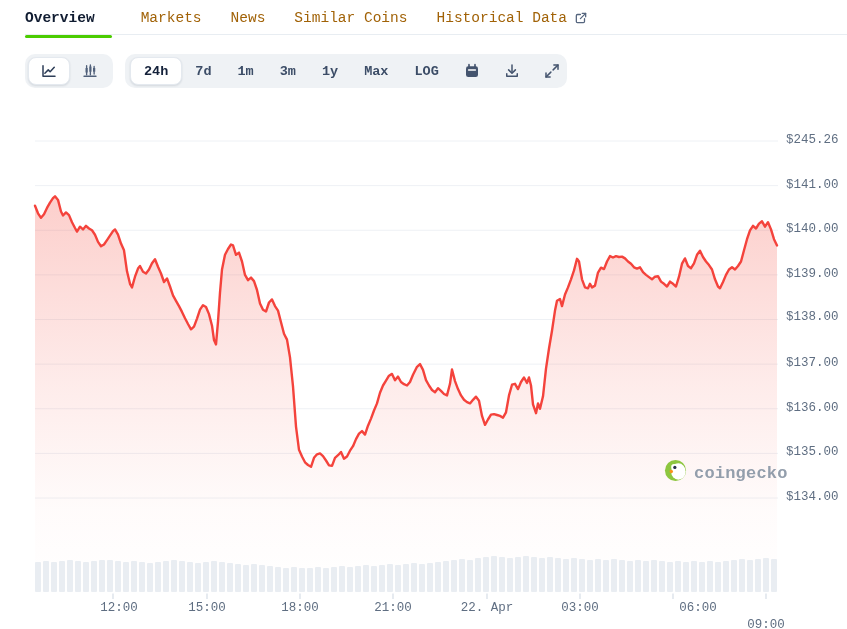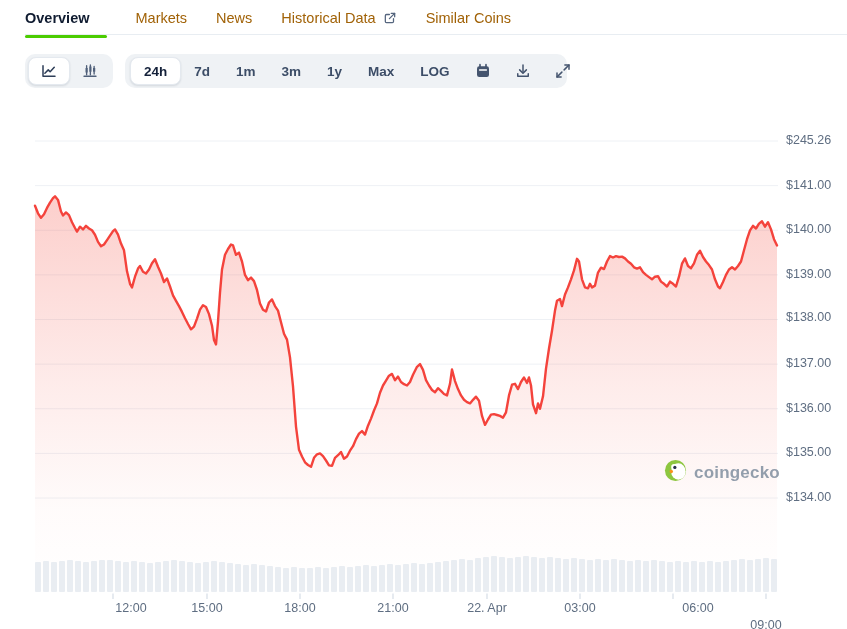--- a/index.html
+++ b/index.html
@@ -1,17 +1,17 @@
 <!DOCTYPE html>
 <html><head>
 <meta charset="utf-8">
 <style>
   html,body { margin:0; padding:0; background:#fff; }
   .page { position:relative; width:847px; height:629px; background:#fff; overflow:hidden;
-          font-family:Liberation Sans, sans-serif; }
+          font-family:Liberation Mono, monospace; }
 
   
   .tabbar { position:absolute; top:0; left:0; width:847px; height:35px; }
   .tabbar-rule { position:absolute; left:25px; right:0; bottom:0; height:1px; background:#e8edf2; }
   .tabs { position:absolute; left:25px; top:0; display:flex; gap:29px; }
   .tab { position:relative; padding:10px 0 12px; font-size:14.5px; font-weight:500;
          color:#a16207; cursor:pointer; display:flex; align-items:center; gap:7px; white-space:nowrap; }
   .tab.active { color:#101c31; font-weight:700; padding-right:17px; }
   .tab.active::after { content:""; position:absolute; left:0; right:0; bottom:0; height:3px;
                        background:#4bcc00; border-radius:2px; }
@@ -51,31 +51,31 @@
       <div class="tab active">
         <span>Overview</span>
       </div>
       <div class="tab">
         <span>Markets</span>
       </div>
       <div class="tab">
         <span>News</span>
       </div>
       <div class="tab">
+        <span>Similar Coins</span>
+      </div>
+      <div class="tab">
         <span>Historical Data</span>
         <span>
           <svg width="14" height="14" viewBox="0 0 24 24" fill="none" stroke="#55657e" stroke-width="2.2" stroke-linecap="round" stroke-linejoin="round">
             <path d="M18 13v5a2 2 0 0 1-2 2H6a2 2 0 0 1-2-2V8a2 2 0 0 1 2-2h5"></path>
             <path d="M14 4h6v6"></path>
               <path d="M20 4l-9 9"></path>
           </svg>
         </span>
-      </div>
-      <div class="tab">
-        <span>Similar Coins</span>
       </div>
     </div>
   </div>
 
   <div class="toolbar">
 
     <div class="seg">
       <div class="seg-item seg-icon active">
         <svg width="18" height="18" viewBox="0 0 24 24" fill="none" stroke="#2e3e58" stroke-width="2" stroke-linecap="round" stroke-linejoin="round">
           <path d="M4 5v14h16"></path>
@@ -262,21 +262,21 @@
       <div class="y-label" style="top: 177.625px;">$141.00</div>
       <div class="y-label" style="top: 222.25px;">$140.00</div>
       <div class="y-label" style="top: 266.875px;">$139.00</div>
       <div class="y-label" style="top: 310px;">$138.00</div>
       <div class="y-label" style="top: 356.125px;">$137.00</div>
       <div class="y-label" style="top: 400.75px;">$136.00</div>
       <div class="y-label" style="top: 445.375px;">$135.00</div>
       <div class="y-label" style="top: 490px;">$134.00</div>
     </div>
   <div id="x-labels">
-      <div class="x-label" style="left: 131px;">12:00</div>
+      <div class="x-label" style="left: 119px;">12:00</div>
       <div class="x-label" style="left: 207px;">15:00</div>
       <div class="x-label" style="left: 300px;">18:00</div>
       <div class="x-label" style="left: 393px;">21:00</div>
       <div class="x-label" style="left: 487px;">22. Apr</div>
       <div class="x-label" style="left: 580px;">03:00</div>
       <div class="x-label" style="left: 698px;">06:00</div>
       <div class="x-label" style="left: 766px; margin-top: 17px;">09:00</div>
     </div>
 
   <div class="watermark">

